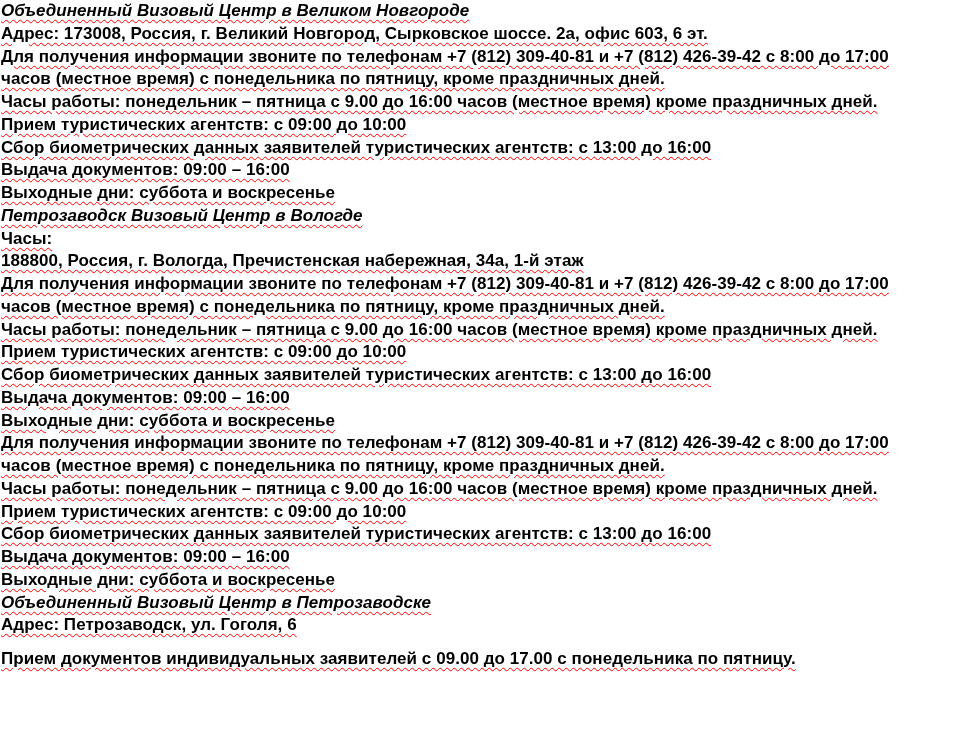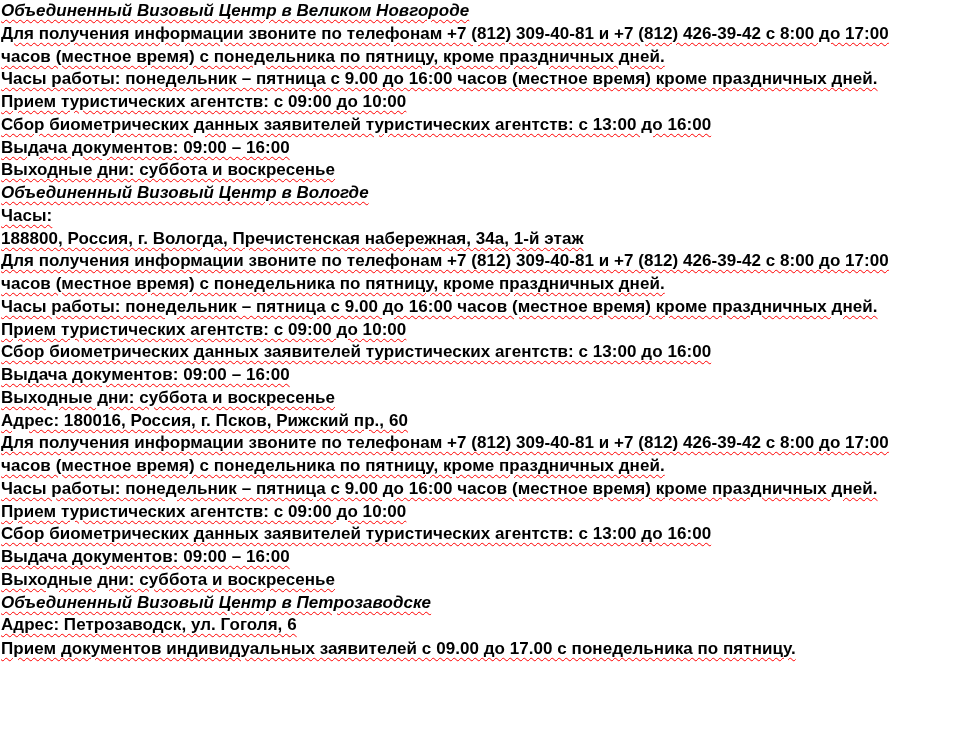--- a/index.html
+++ b/index.html
@@ -26,57 +26,57 @@
     line-height: 22.75px;
     height: 22.75px;
     white-space: nowrap;
     letter-spacing: 0.05px;
     font-weight: bold;
   }
   .line.heading {
     font-style: italic;
   }
   .line.gap {
-    margin-top: 1px;
+    margin-top: 11px;
     margin-bottom: 0;
   }
   .sq {
     text-decoration-line: underline;
     text-decoration-style: wavy;
     text-decoration-color: #ff0000;
     text-decoration-thickness: 1px;
     text-underline-offset: 3px;
   }
 </style>
 </head>
 <body>
 
 <div class="doc">
 
   <div class="line heading sq">Объединенный Визовый Центр в Великом Новгороде</div>
+  <div class="line sq">Адрес: 173008, Россия, г. Великий Новгород, Сырковское шоссе. 2а, офис 603, 6 эт.</div>
   <div class="line sq">Для получения информации звоните по телефонам +7 (812) 309-40-81 и +7 (812) 426-39-42 с 8:00 до 17:00</div>
   <div class="line sq">часов (местное время) с понедельника по пятницу, кроме праздничных дней.</div>
   <div class="line sq">Часы работы: понедельник – пятница с 9.00 до 16:00 часов (местное время) кроме праздничных дней.</div>
   <div class="line sq">Прием туристических агентств: с 09:00 до 10:00</div>
   <div class="line sq">Сбор биометрических данных заявителей туристических агентств: с 13:00 до 16:00</div>
   <div class="line sq">Выдача документов: 09:00 – 16:00</div>
   <div class="line sq">Выходные дни: суббота и воскресенье</div>
 
-  <div class="line heading sq">Объединенный Визовый Центр в Вологде</div>
+  <div class="line heading sq">Петрозаводск Визовый Центр в Вологде</div>
   <div class="line sq">Часы:</div>
   <div class="line sq">188800, Россия, г. Вологда, Пречистенская набережная, 34а, 1-й этаж</div>
   <div class="line sq">Для получения информации звоните по телефонам +7 (812) 309-40-81 и +7 (812) 426-39-42 с 8:00 до 17:00</div>
   <div class="line sq">часов (местное время) с понедельника по пятницу, кроме праздничных дней.</div>
   <div class="line sq">Часы работы: понедельник – пятница с 9.00 до 16:00 часов (местное время) кроме праздничных дней.</div>
   <div class="line sq">Прием туристических агентств: с 09:00 до 10:00</div>
   <div class="line sq">Сбор биометрических данных заявителей туристических агентств: с 13:00 до 16:00</div>
   <div class="line sq">Выдача документов: 09:00 – 16:00</div>
   <div class="line sq">Выходные дни: суббота и воскресенье</div>
 
-  <div class="line sq">Адрес: 180016, Россия, г. Псков, Рижский пр., 60</div>
   <div class="line sq">Для получения информации звоните по телефонам +7 (812) 309-40-81 и +7 (812) 426-39-42 с 8:00 до 17:00</div>
   <div class="line sq">часов (местное время) с понедельника по пятницу, кроме праздничных дней.</div>
   <div class="line sq">Часы работы: понедельник – пятница с 9.00 до 16:00 часов (местное время) кроме праздничных дней.</div>
   <div class="line sq">Прием туристических агентств: с 09:00 до 10:00</div>
   <div class="line sq">Сбор биометрических данных заявителей туристических агентств: с 13:00 до 16:00</div>
   <div class="line sq">Выдача документов: 09:00 – 16:00</div>
   <div class="line sq">Выходные дни: суббота и воскресенье</div>
 
   <div class="line heading sq">Объединенный Визовый Центр в Петрозаводске</div>
   <div class="line sq">Адрес: Петрозаводск, ул. Гоголя, 6</div>

